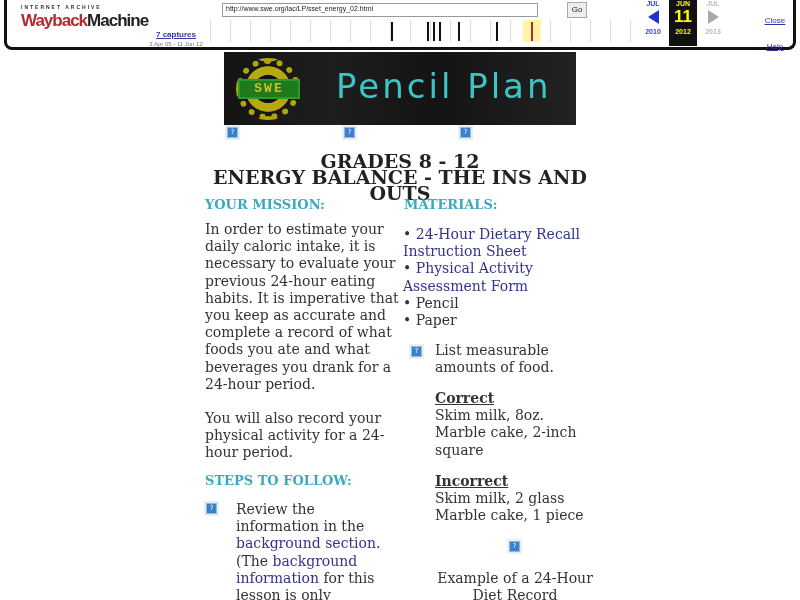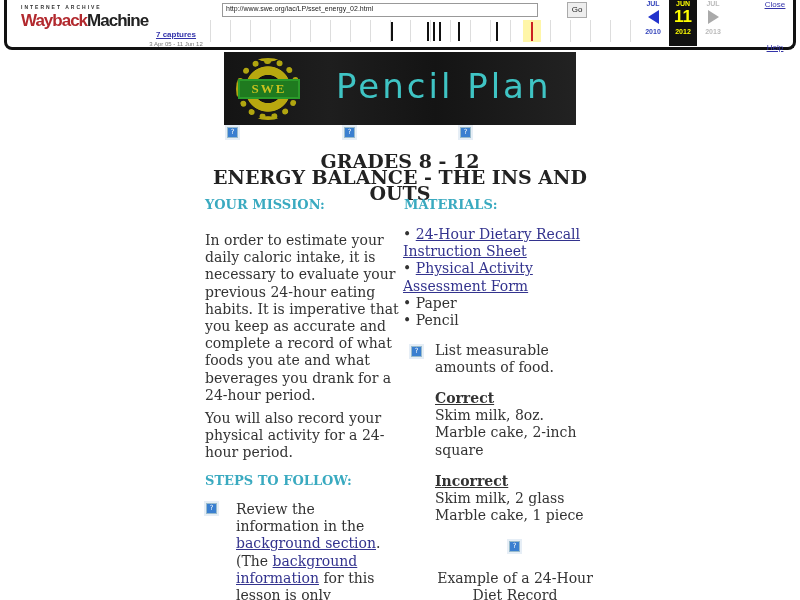--- a/index.html
+++ b/index.html
@@ -40,55 +40,55 @@
   .wb-cal { position: absolute; left: 632px; top: 2px; width: 90px; height: 48px; font-weight: bold; }
   .wb-cal .col { position: absolute; top: 0; width: 28px; text-align: center; }
   .wb-cal .c1 { left: 0; color: #3344bb; }
   .wb-cal .c2 { left: 30px; background: #111; color: #ff0; height: 48px; }
   .wb-cal .c3 { left: 60px; color: #bbb; }
   .wb-cal .mo { font-size: 7px; display: block; margin-top: 2px; }
   .wb-cal .dy { font-size: 17px; display: block; height: 20px; line-height: 20px; }
   .wb-cal .yr { font-size: 7px; display: block; margin-top: 1px; }
   .arrow-l { width: 0; height: 0; border-top: 7px solid transparent; border-bottom: 7px solid transparent; border-right: 11px solid #2233cc; display: inline-block; margin-top: 3px; }
   .arrow-r { width: 0; height: 0; border-top: 7px solid transparent; border-bottom: 7px solid transparent; border-left: 11px solid #aaa; display: inline-block; margin-top: 3px; }
-  .wb-links { position: absolute; left: 748px; top: 4px; width: 40px; text-decoration: underline; }
+  .wb-links { position: absolute; left: 748px; top: 20px; width: 40px; text-decoration: underline; }
   .wb-links a { display: block; font-size: 8px; color: #33a; text-decoration: underline; text-align: center; }
-  .wb-links a.help { margin-top: 34px; }
+  .wb-links a.help { margin-top: 17px; }
 
   
   .banner {
     position: absolute; left: 224px; top: 52px; width: 352px; height: 73px;
     background: linear-gradient(90deg, #141414, #1e1e1e 30%, #141414 60%, #222 100%);
     overflow: hidden;
   }
   .gear {
     position: absolute; left: 12px; top: 6px; width: 64px; height: 62px; border-radius: 50%;
     background: radial-gradient(circle, #111 0 38%, #b8a80f 40% 62%, transparent 64%);
     border: 6px dotted #b0a510;
   }
   .swe-plate {
     position: absolute; left: 14px; top: 27px; width: 62px; height: 20px; background: #1f7a1f;
-    border: 2px solid #2a9a2a; color: #c9c21e; font-family: Liberation Serif, serif;
+    border: 2px solid #2a9a2a; color: #c9c21e; font-family: Liberation Mono, monospace;
     font-weight: bold; font-size: 13px; text-align: center; line-height: 16px; letter-spacing: 2px;
   }
   .banner-title {
     position: absolute; left: 112px; top: 14px; font-family: "DejaVu Sans", sans-serif;
     font-size: 34px; color: #3fc4c4; letter-spacing: 3px; font-weight: normal;
   }
 
   .qicon {
     position: absolute; width: 11px; height: 11px; background: #3a7fd0; border: 1px solid #9bc;
     color: #fff; font-size: 7px; font-family: "DejaVu Sans", sans-serif; text-align: center; line-height: 9px;
     box-shadow: 0 0 0 2px #e6eef6;
   }
 
   .grades { position: absolute; left: 200px; top: 153px; width: 400px; text-align: center; font-weight: bold; font-size: 19px; line-height: 16px; color: #222; }
   .heading { position: absolute; font-weight: bold; font-size: 13px; color: #3aaac0; }
   .para { position: absolute; font-size: 14px; line-height: 17.2px; color: #333; }
-  .para a, .mat a { color: #33338e; text-decoration: underline; }
+  .para a, .mat a { color: #33338e; }
   .mat { position: absolute; left: 403px; top: 226px; width: 200px; font-size: 14px; line-height: 17.2px; color: #333; }
   .mat li { list-style: none; padding-left: 0; }
   .mat li::before { content: "• "; }
   .ul-bold { font-weight: bold; text-decoration: underline; }
   .center { text-align: center; }
 </style>
 </head>
 <body>
 
 <div class="wb-bar">
@@ -166,35 +166,35 @@
 <div class="qicon" style="left:227px;top:127px">?</div>
 <div class="qicon" style="left:344px;top:127px">?</div>
 <div class="qicon" style="left:460px;top:127px">?</div>
 
 <div class="grades">
   <div>GRADES 8 - 12</div>
   <div>ENERGY BALANCE - THE INS AND OUTS</div>
 </div>
 
 <div class="heading" style="left:205px;top:197px">YOUR MISSION:</div>
-<div class="para" style="left:205px;top:232px;width:195px">In order to estimate your daily caloric intake, it is necessary to evaluate your previous 24-hour eating habits. It is imperative that you keep as accurate and complete a record of what foods you ate and what beverages you drank for a 24-hour period.</div>
+<div class="para" style="left:205px;top:221px;width:195px">In order to estimate your daily caloric intake, it is necessary to evaluate your previous 24-hour eating habits. It is imperative that you keep as accurate and complete a record of what foods you ate and what beverages you drank for a 24-hour period.</div>
 <div class="para" style="left:205px;top:410px;width:190px">You will also record your physical activity for a 24-hour period.</div>
 
 <div class="heading" style="left:205px;top:473px">STEPS TO FOLLOW:</div>
 <div class="qicon" style="left:206px;top:503px">?</div>
 <div class="para" style="left:236px;top:501px;width:160px">
   <span>Review the information in the </span><a>background section</a><span>. (The </span><a>background information</a><span> for this lesson is only</span>
 </div>
 
 <div class="heading" style="left:404px;top:197px">MATERIALS:</div>
 <ul class="mat">
   <li><a>24-Hour Dietary Recall Instruction Sheet</a></li>
   <li><a>Physical Activity Assessment Form</a></li>
+  <li>Pencil</li>
   <li>Paper</li>
-  <li>Pencil</li>
 </ul>
 
 <div class="qicon" style="left:411px;top:346px">?</div>
 <div class="para" style="left:435px;top:342px;width:160px">List measurable amounts of food.</div>
 
 <div class="para" style="left:435px;top:390px;width:160px">
   <div class="ul-bold">Correct</div>
   <div>Skim milk, 8oz.</div>
   <div>Marble cake, 2-inch square</div>
 </div>

